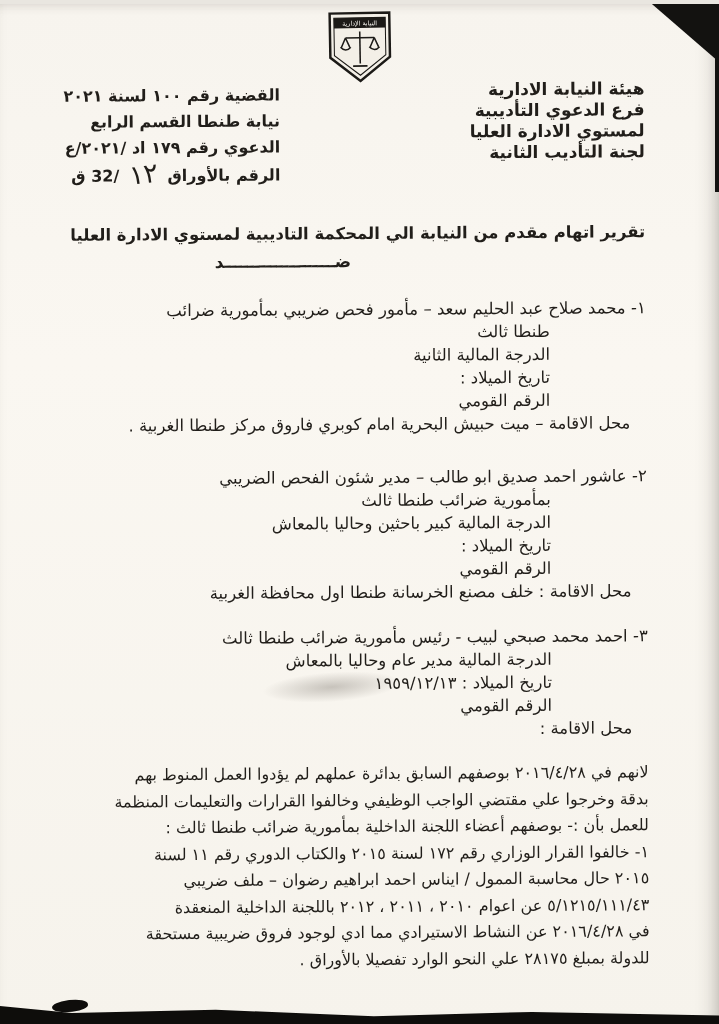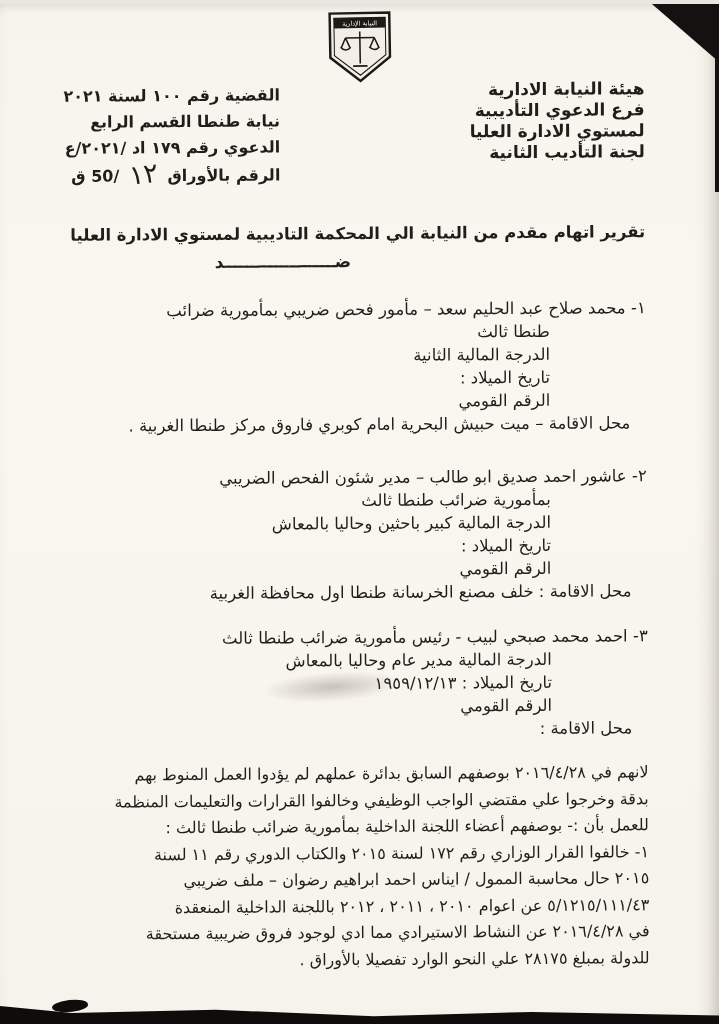--- a/index.html
+++ b/index.html
@@ -109,21 +109,21 @@
         <div class="line">لمستوي الادارة العليا</div>
         <div class="line">لجنة التأديب الثانية</div>
       </div>
       <div class="header-left">
         <div class="line">القضية رقم ١٠٠ لسنة ٢٠٢١</div>
         <div class="line">نيابة طنطا القسم الرابع</div>
         <div class="line">الدعوي رقم ١٧٩ اد /٢٠٢١/ع</div>
         <div class="line">
           <span>الرقم بالأوراق</span>
           <span class="handwritten">١٢</span>
-          <span>/50 ق</span>
+          <span>/32 ق</span>
         </div>
       </div>
     </div>
 
     <div class="title">تقرير اتهام مقدم من النيابة الي المحكمة التاديبية لمستوي الادارة العليا</div>
     <div class="versus">ضـــــــــــــــــــد</div>
 
     <div class="block b1">
       <div class="line">١- محمد صلاح عبد الحليم سعد – مأمور فحص ضريبي بمأمورية ضرائب</div>
       <div class="line indent-a">طنطا ثالث</div>

